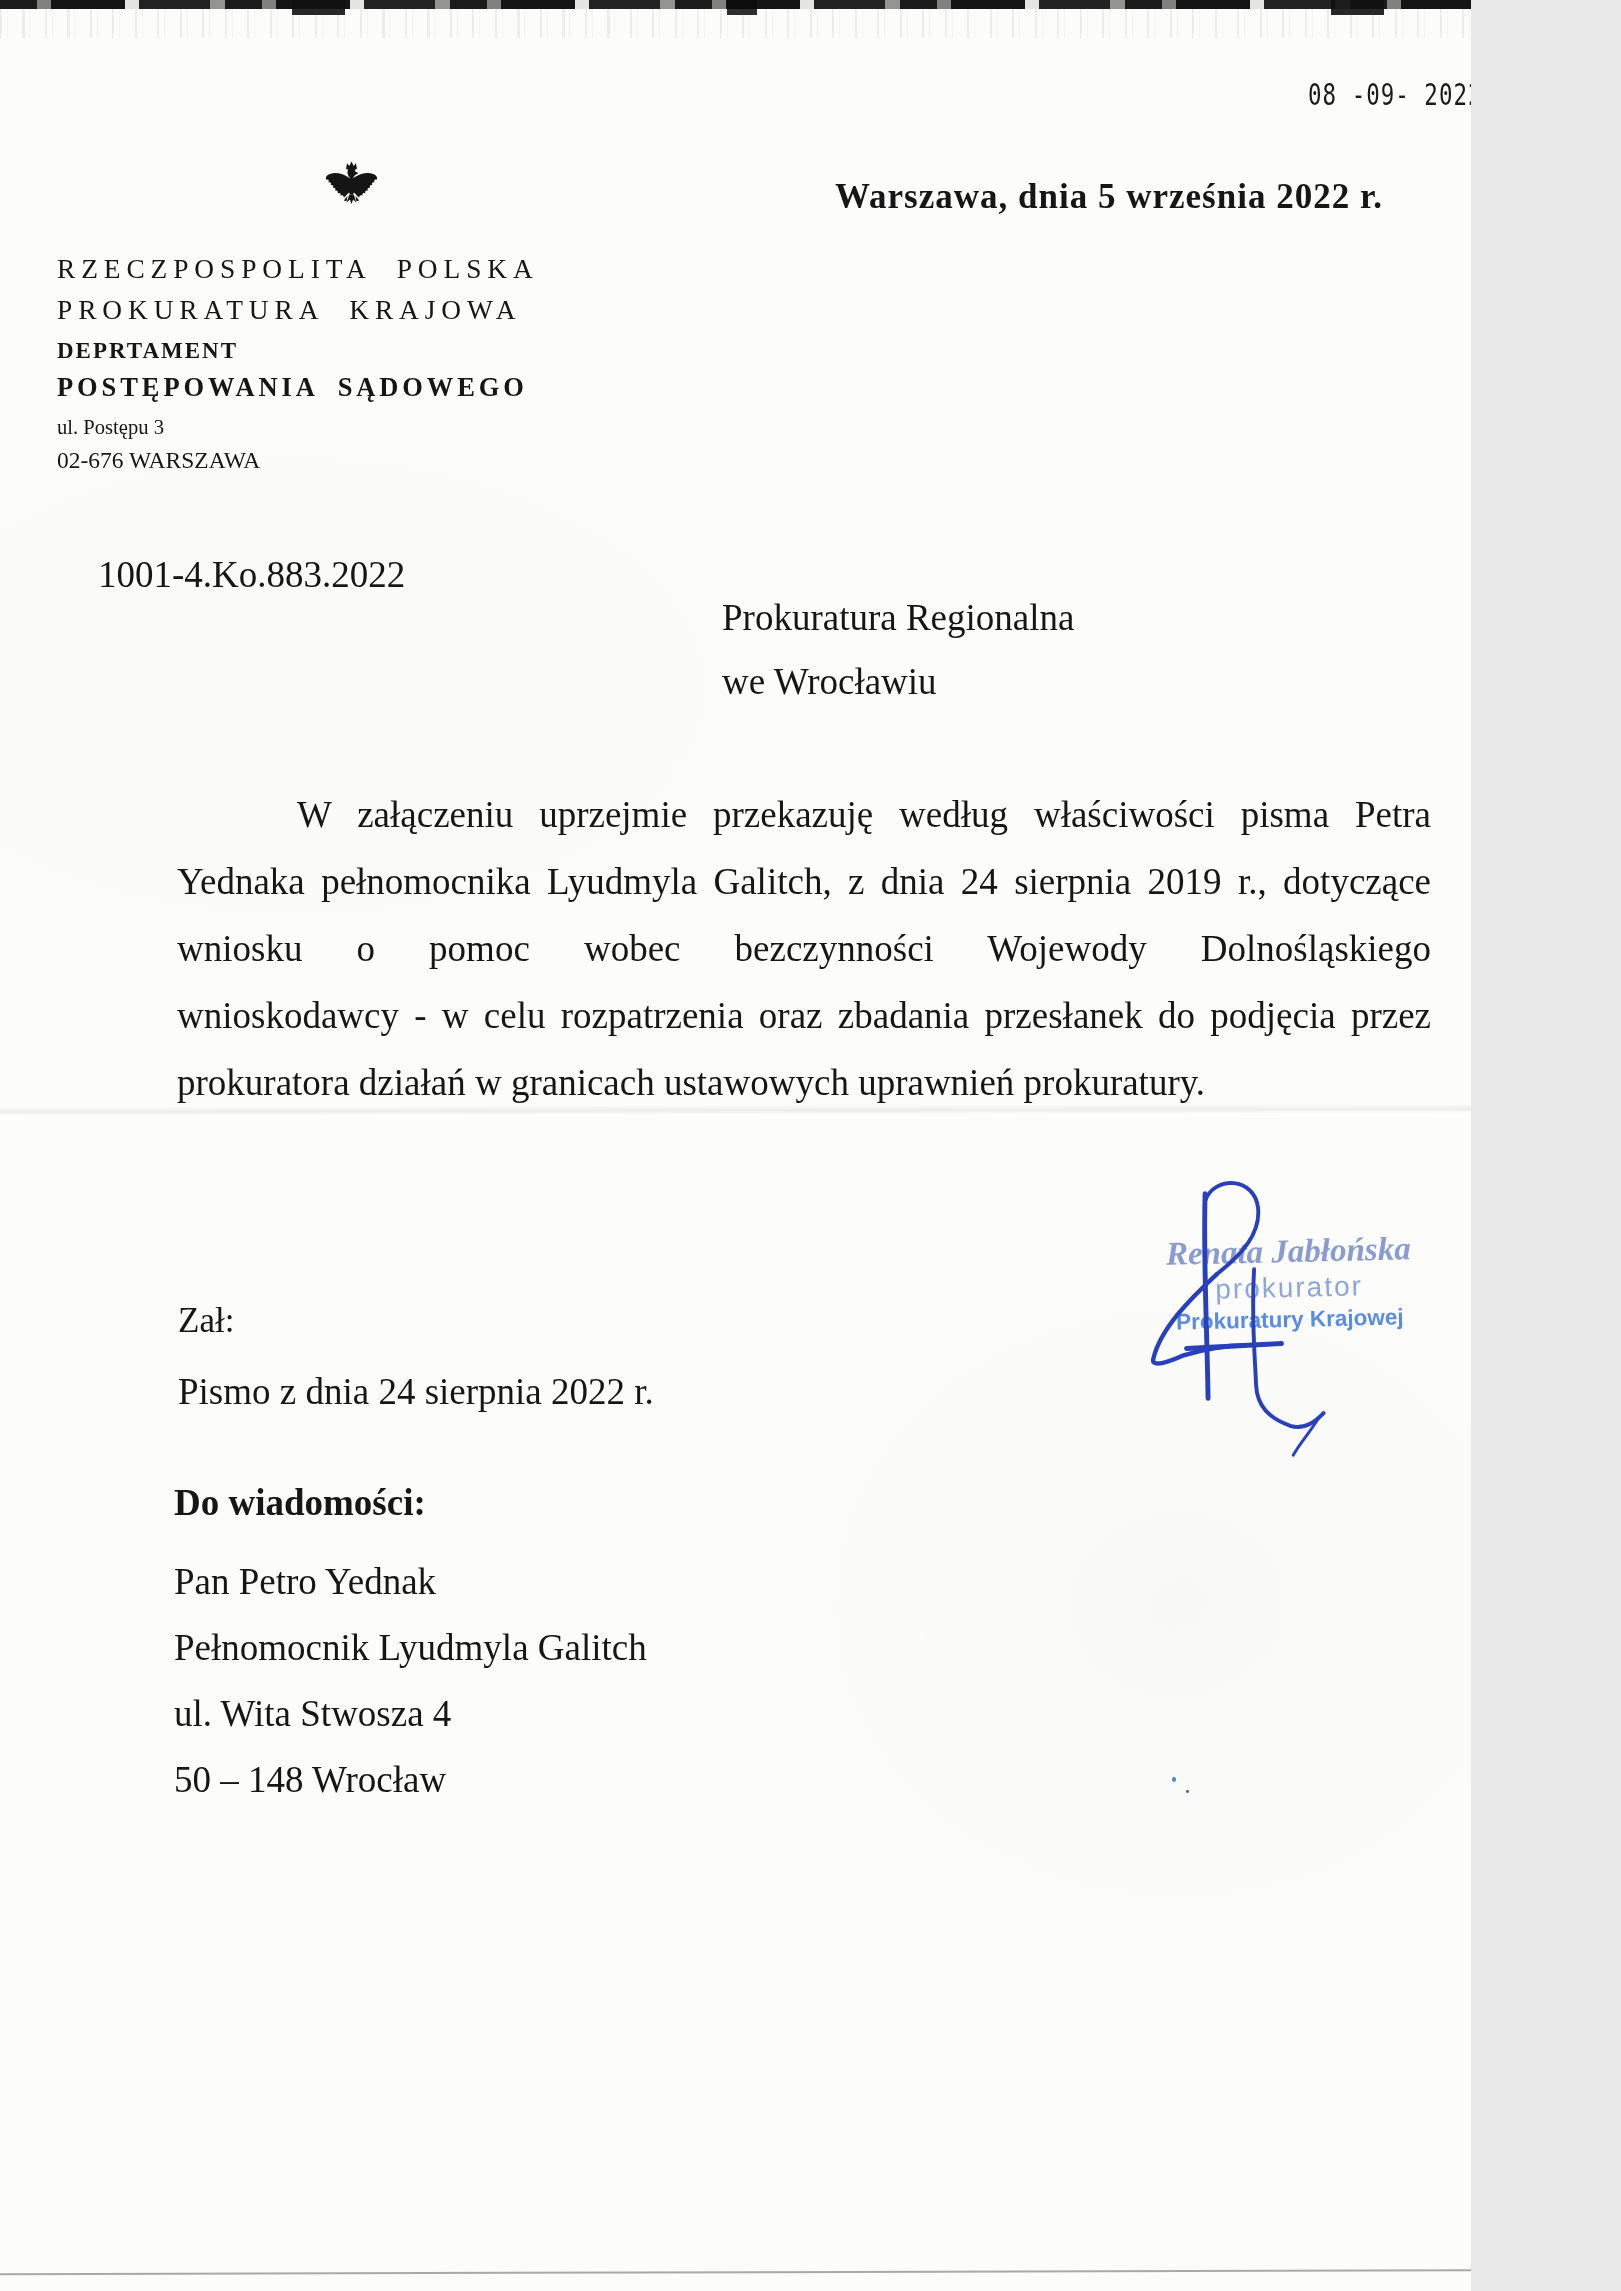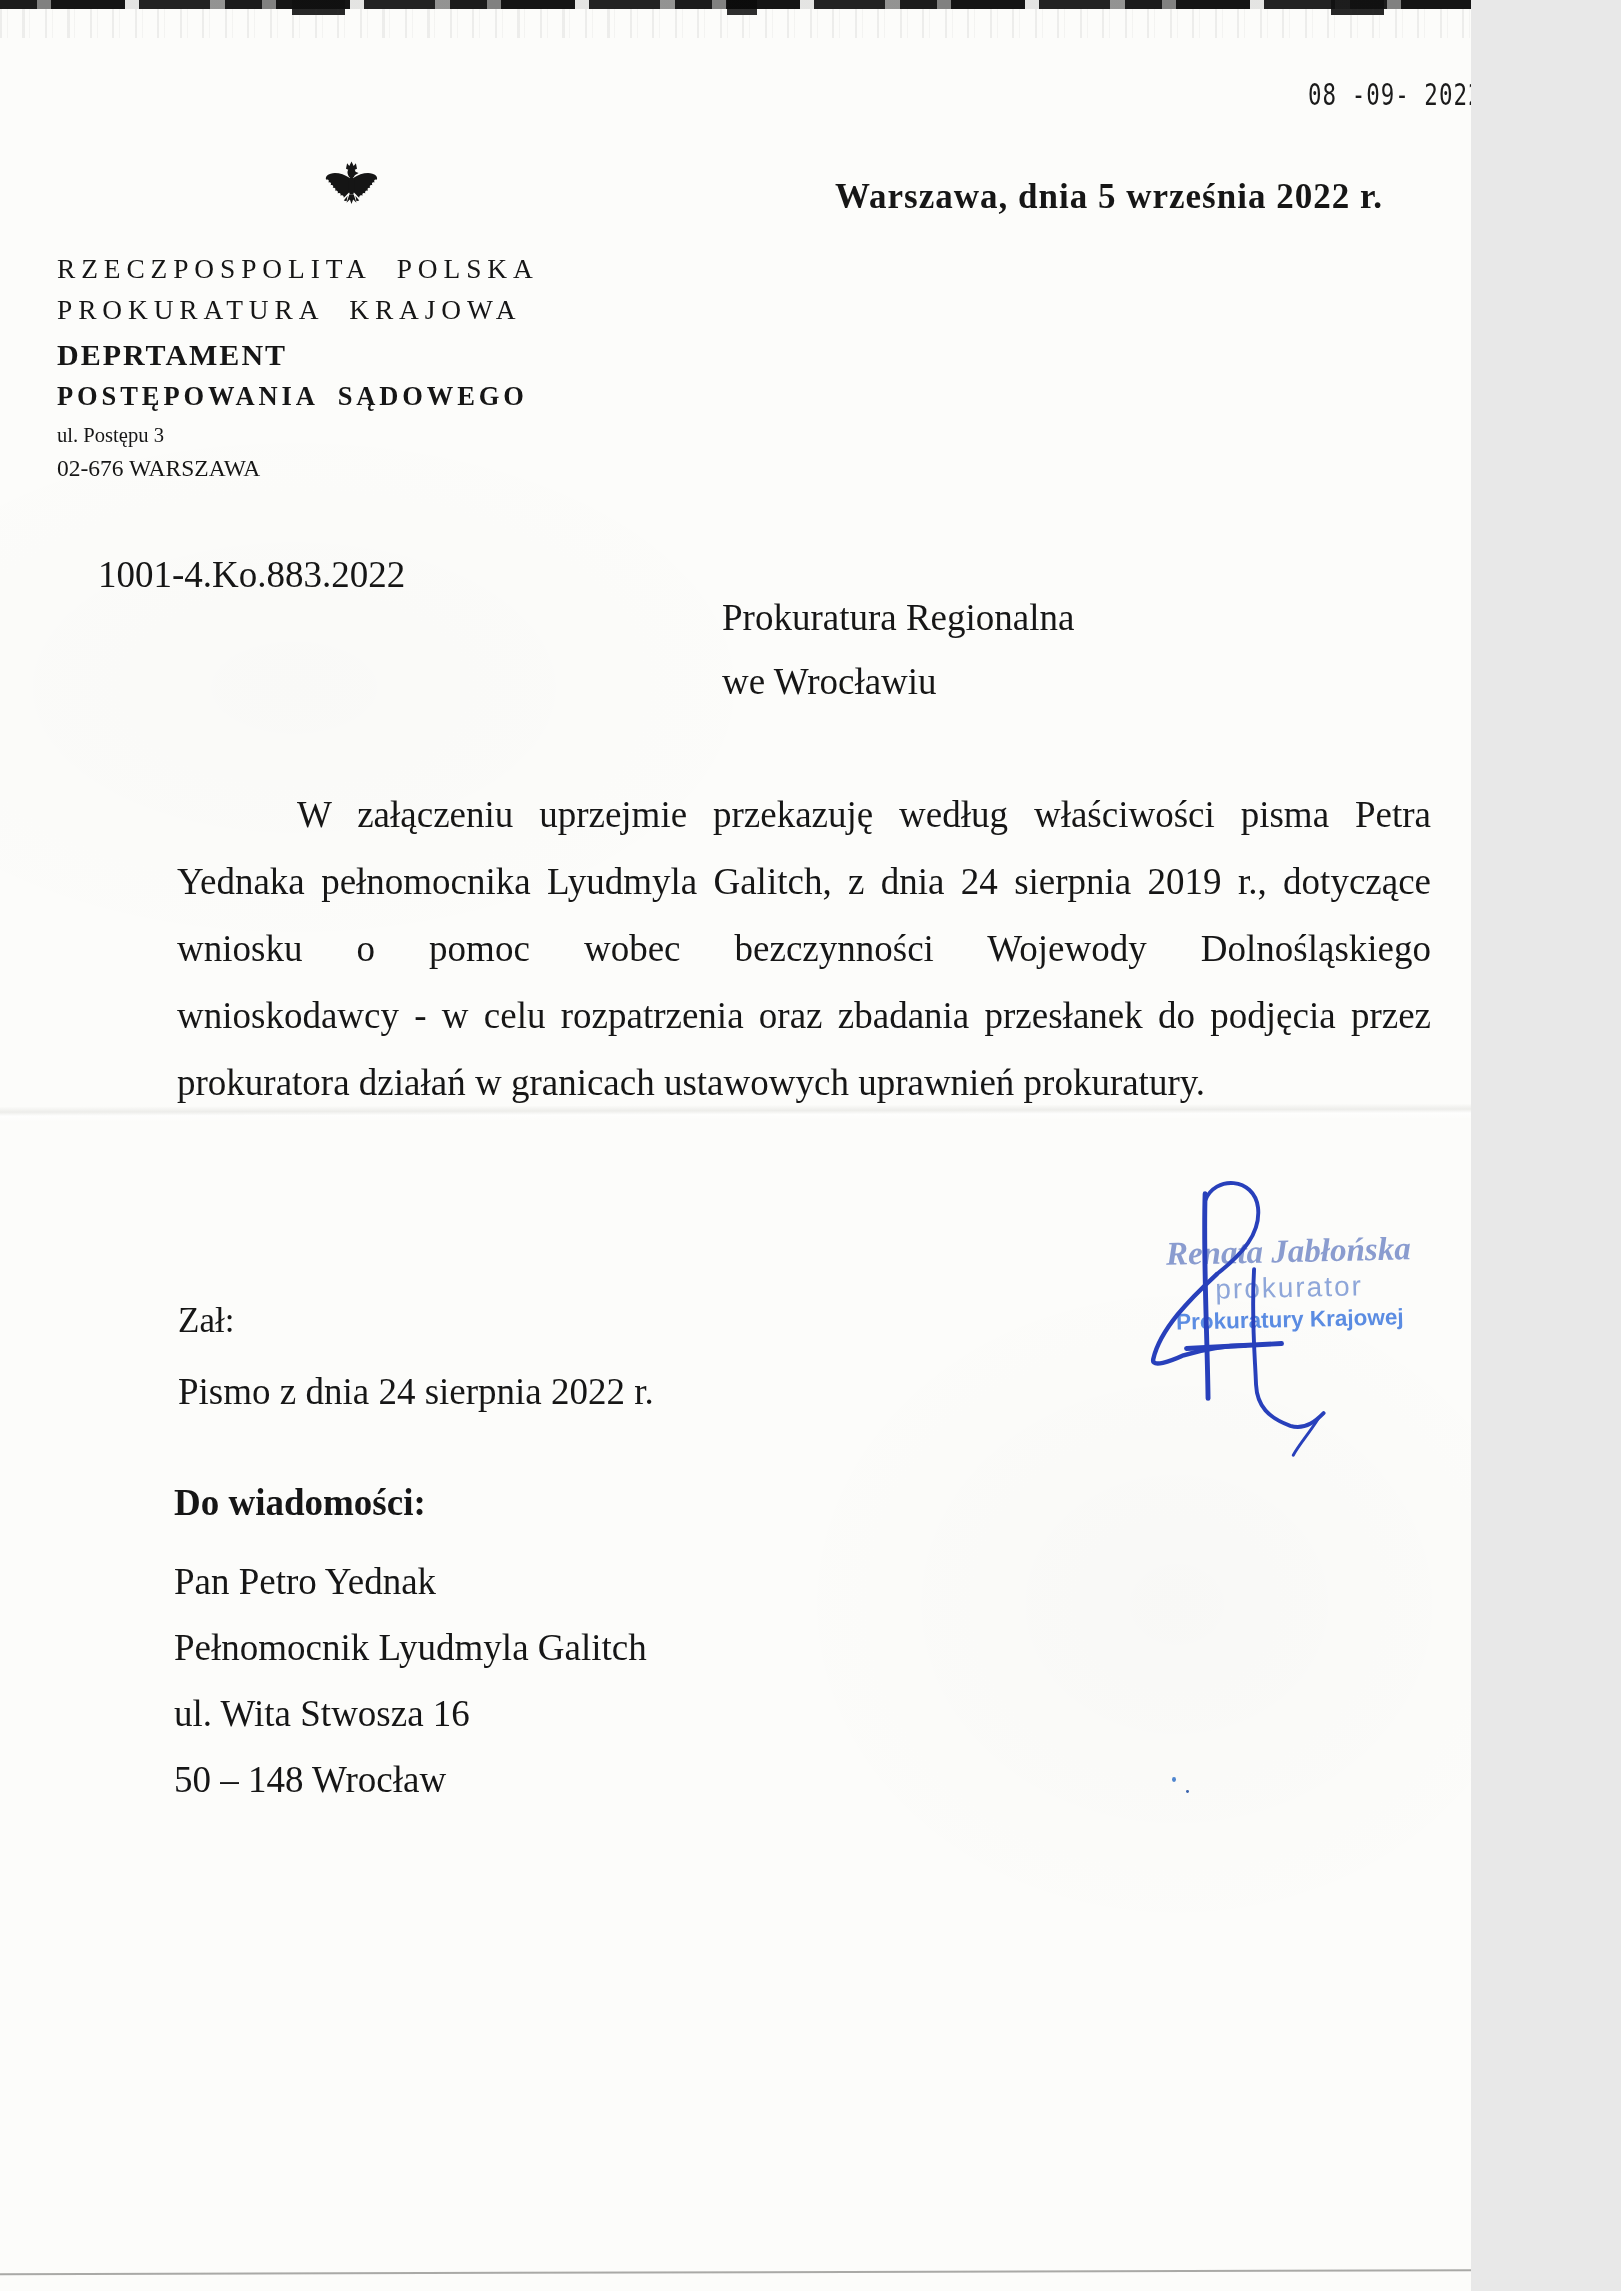--- a/index.html
+++ b/index.html
@@ -43,21 +43,21 @@
   .date-stamp{left:1308px;top:78px;
     font-family:"DejaVu Sans Mono", monospace;
     font-size:22.5px;letter-spacing:1px;color:#1b1b1b;
     transform:scaleY(1.3);transform-origin:top left;white-space:nowrap;}
 
   
   .letterhead{left:57px;top:157px;width:588px;text-align:left;line-height:1.2;}
   .emblem{display:block;margin:0 auto;width:55px;height:74px;}
   .lh-country{margin-top:21.6px;font-size:27.4px;letter-spacing:5.9px;word-spacing:13.7px;white-space:nowrap;}
   .lh-inst{margin-top:8.8px;font-size:27.4px;letter-spacing:5.9px;word-spacing:13.7px;white-space:nowrap;}
-  .lh-dept1{margin-top:9.8px;font-size:30px;font-weight:bold;letter-spacing:2px;}
+  .lh-dept1{margin-top:9.8px;font-size:23px;font-weight:bold;letter-spacing:2px;}
   .lh-dept2{margin-top:7.8px;font-size:26.5px;font-weight:bold;letter-spacing:3.9px;word-spacing:9.8px;white-space:nowrap;}
   .lh-street{margin-top:10.8px;font-size:20.6px;}
   .lh-postal{margin-top:5.9px;font-size:23.5px;}
 
   
   .city-date{left:835px;top:177px;font-size:35px;font-weight:bold;letter-spacing:1px;white-space:nowrap;}
 
   
   .ref-no{left:98px;top:553px;font-size:37px;}
 
@@ -143,21 +143,21 @@
     <div class="bl last">prokuratora działań w granicach ustawowych uprawnień prokuratury.</div>
   </div>
 
   <div class="abs zal-label">Zał:</div>
   <div class="abs zal-item">Pismo z dnia 24 sierpnia 2022 r.</div>
 
   <div class="abs cc-label">Do wiadomości:</div>
   <div class="abs cc-lines">
     <div>Pan Petro Yednak</div>
     <div>Pełnomocnik Lyudmyla Galitch</div>
-    <div>ul. Wita Stwosza 16</div>
+    <div>ul. Wita Stwosza 4</div>
     <div>50 – 148 Wrocław</div>
   </div>
 
   <div class="abs stamp">
     <div class="stamp-name">Renata Jabłońska</div>
     <div class="stamp-title">prokurator</div>
     <div class="stamp-org">Prokuratury Krajowej</div>
   </div>
 
   <svg class="abs signature-svg" width="235" height="304" viewBox="0 0 240 310">

